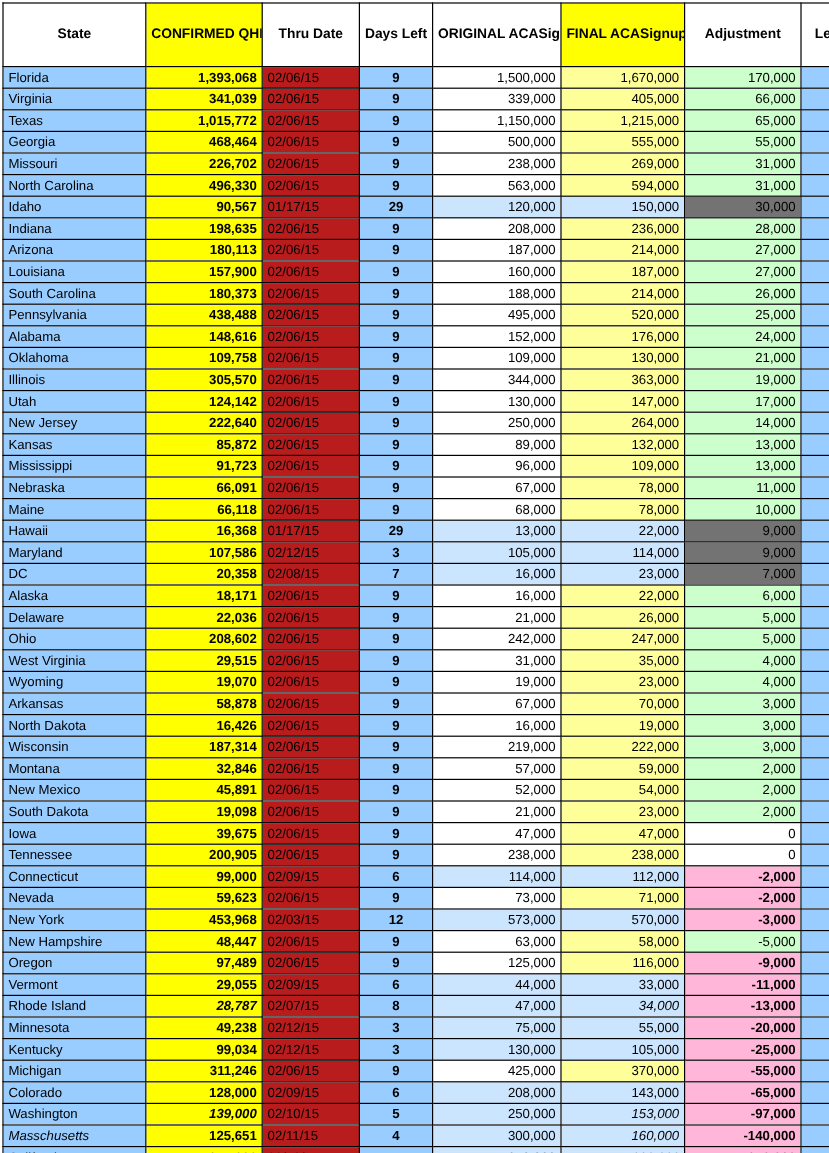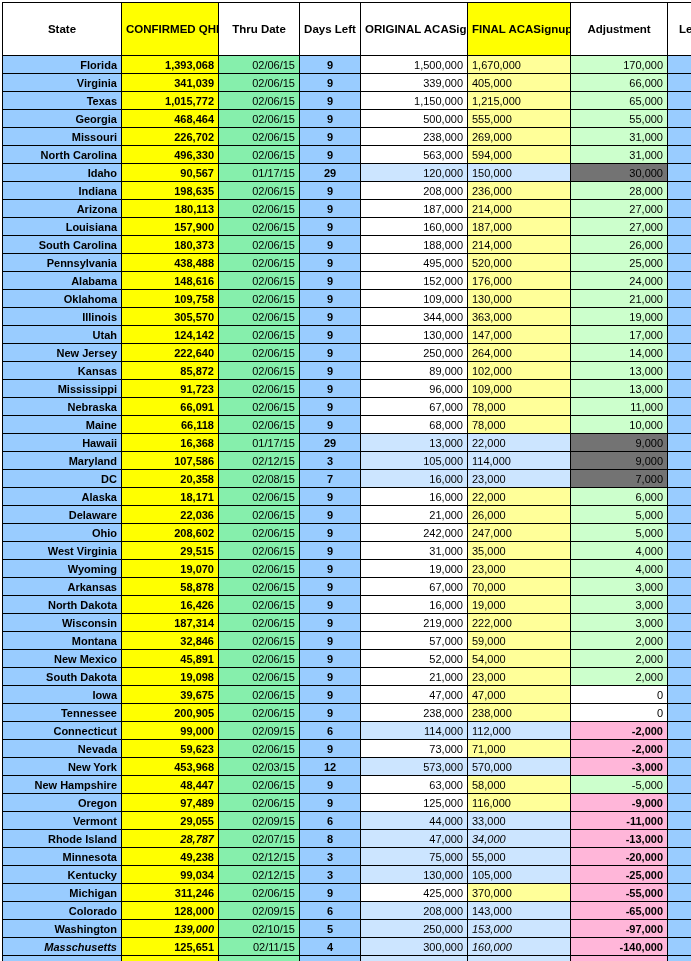--- a/index.html
+++ b/index.html
@@ -48,43 +48,44 @@
   .c-days    { width: 52px; }
   .c-orig    { width: 98px; }
   .c-final   { width: 94px; }
   .c-adj     { width: 88px; }
   .c-left    { width: 85px; }
 
   .hdr-yellow { background: #ffff00; }
   .hdr-plain  { background: #ffffff; }
 
   td.state {
-    text-align: right;
-    font-weight: bold;
+    text-align: left;
+    font-weight: normal;
     background: #99ccff;
   }
   td.conf {
     text-align: right;
     font-weight: bold;
     background: #ffff00;
   }
   td.thru {
-    text-align: right;
-    background: #86efac;
+    text-align: left;
+    background: #b91c1c;
   }
   td.days {
     text-align: center;
     font-weight: bold;
     background: #99ccff;
   }
   td.orig {
     text-align: right;
     background: #ffffff;
   }
   td.final {
+    text-align: right;
     background: #ffff99;
   }
   td.adj {
     text-align: right;
     background: #ccffcc;
   }
   td.adj.neg {
     background: #ffb6d9;
     font-weight: bold;
   }
@@ -290,21 +291,21 @@
           <td class="final c-final">264,000</td>
           <td class="adj c-adj">14,000</td>
           <td class="left c-left">41,360</td>
         </tr>
         <tr>
           <td class="state c-state">Kansas</td>
           <td class="conf c-conf">85,872</td>
           <td class="thru c-thru">02/06/15</td>
           <td class="days c-days">9</td>
           <td class="orig c-orig">89,000</td>
-          <td class="final c-final">102,000</td>
+          <td class="final c-final">132,000</td>
           <td class="adj c-adj">13,000</td>
           <td class="left c-left">16,128</td>
         </tr>
         <tr>
           <td class="state c-state">Mississippi</td>
           <td class="conf c-conf">91,723</td>
           <td class="thru c-thru">02/06/15</td>
           <td class="days c-days">9</td>
           <td class="orig c-orig">96,000</td>
           <td class="final c-final">109,000</td>

